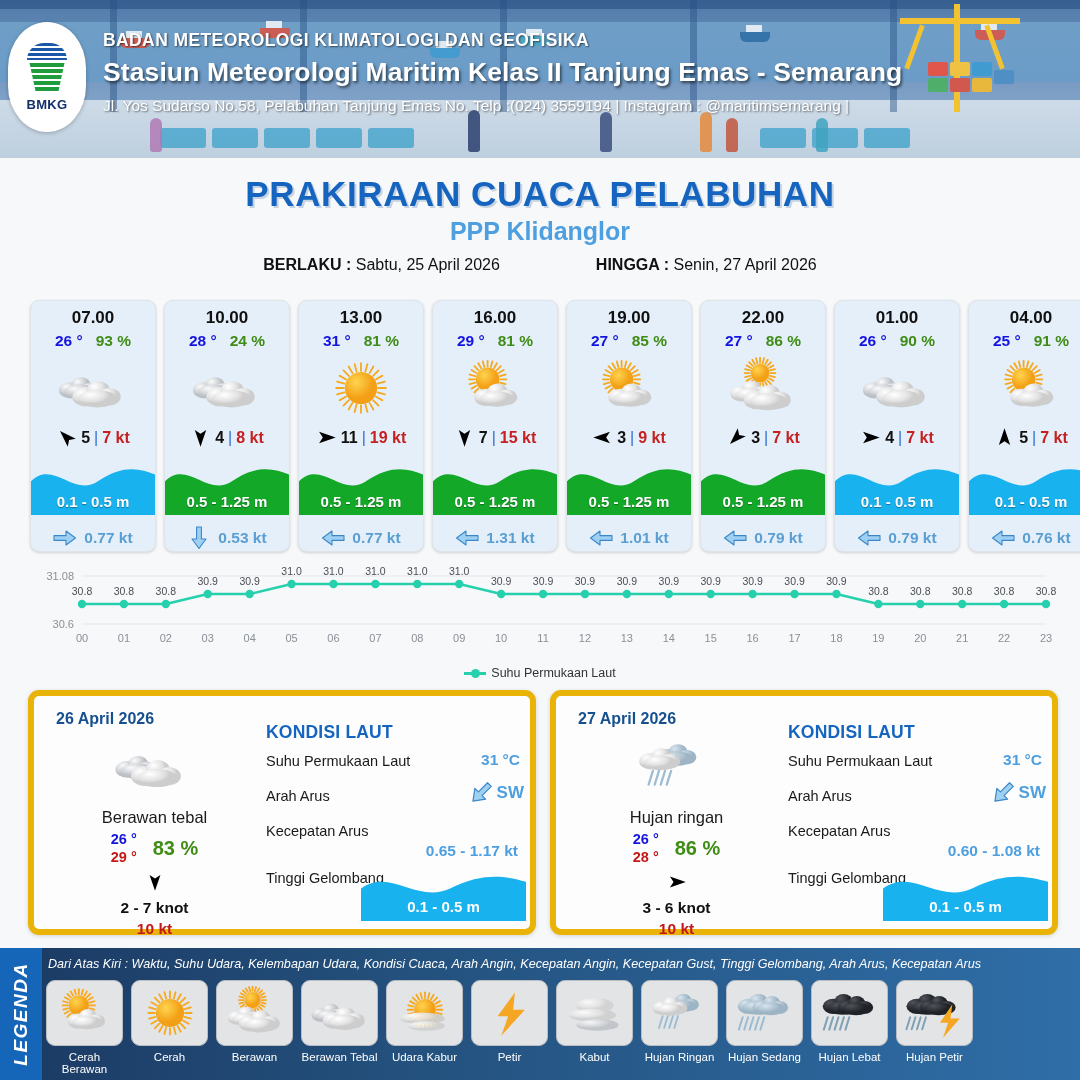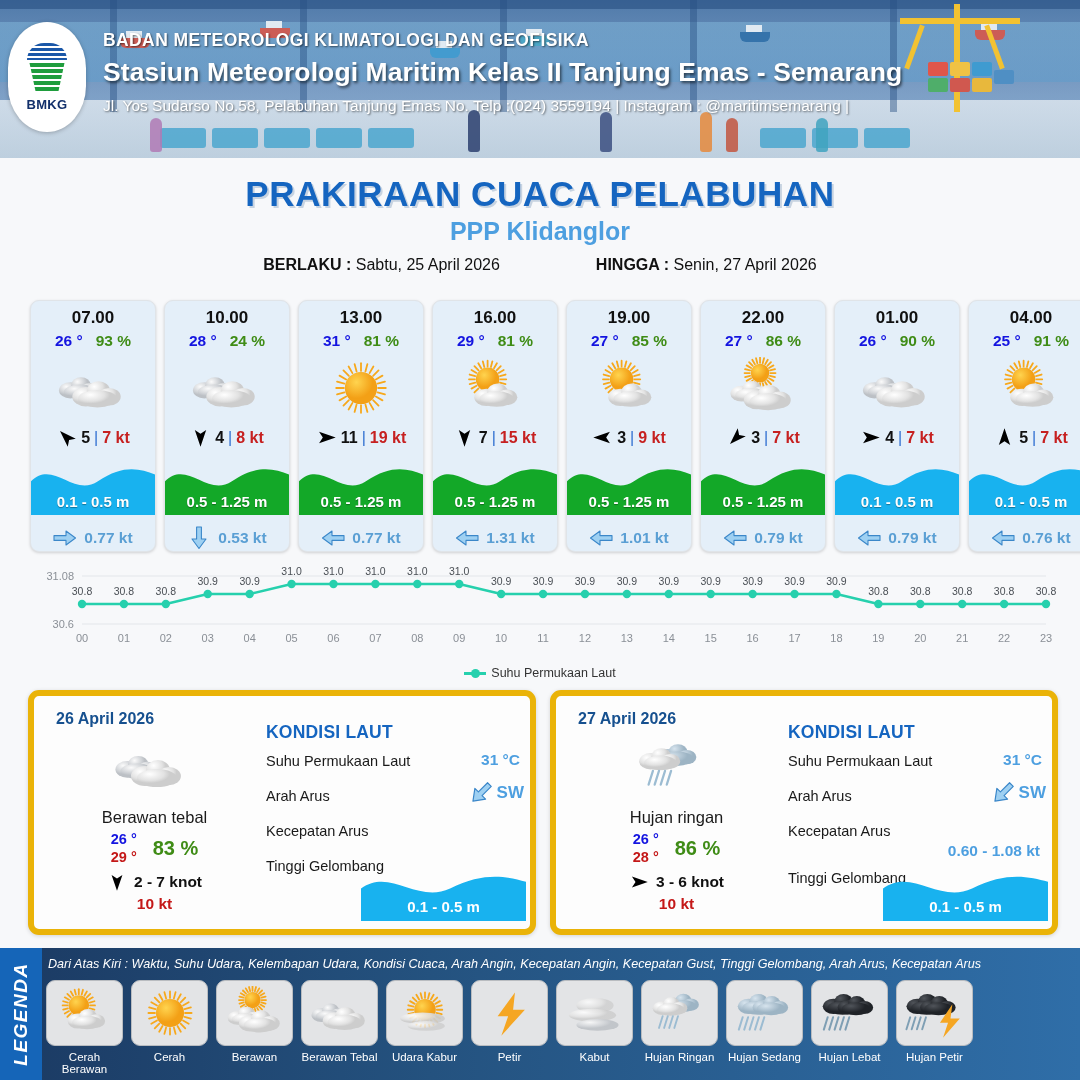--- a/index.html
+++ b/index.html
@@ -100,21 +100,21 @@
            box-shadow:0 1px 4px rgba(0,0,0,.15); position:relative; }
   .p-date { position:absolute; left:22px; top:14px; font-size:16px; font-weight:bold; color:#16508f; }
   .p-left { position:absolute; left:18px; top:38px; width:205px; text-align:center; }
   .p-icon { height:66px; display:flex; align-items:center; justify-content:center; }
   .p-cond { font-size:16.5px; color:#1a1a1a; margin-top:8px; }
   .p-temps { display:flex; align-items:center; justify-content:center; gap:16px; margin-top:3px; }
   .p-tcol { text-align:left; font-size:14.5px; font-weight:bold; line-height:1.25; }
   .p-tmin { color:#1414e0; }
   .p-tmax { color:#c41818; }
   .p-hum { font-size:20px; font-weight:bold; color:#3f8c16; }
-  .p-wind { display:flex; align-items:center; justify-content:center; gap:7px; margin-top:6px; font-size:15.5px; font-weight:bold; color:#111; }
+  .p-wind { display:flex; align-items:center; justify-content:center; gap:7px; margin-top:6px; font-size:15.5px; font-weight:bold; color:#111;flex-direction:column; }
   .p-gust { font-size:15.5px; font-weight:bold; color:#c41818; margin-top:3px; }
   .p-right { position:absolute; left:232px; top:26px; width:262px; }
   .p-title { font-size:17.5px; font-weight:bold; color:#1565c0; letter-spacing:.2px; }
   .p-row { margin-top:9px; position:relative; min-height:26px; }
   .p-lab { font-size:14.5px; color:#1a1a1a; }
   .p-val { position:absolute; right:8px; top:-1px; font-size:15.5px; font-weight:bold; color:#4d9fe0; }
   .p-sw { position:absolute; right:4px; top:-4px; display:flex; align-items:center; gap:3px; font-size:17px; font-weight:bold; color:#4d9fe0; }
   .p-curspd { text-align:right; padding-right:10px; margin-top:2px; font-size:15.5px; font-weight:bold; color:#4d9fe0; }
   .p-wave { position:absolute; right:4px; bottom:8px; width:165px; height:56px; }
   .p-wave svg { display:block; width:100%; height:100%; }
@@ -1047,20 +1047,21 @@
           <span style="display:flex">
               <svg width="26" height="20" viewBox="0 0 24 18" style="transform:rotate(135deg)">
     <path d="M1 6.6 L13 6.6 L13 2 L22.5 9 L13 16 L13 11.4 L1 11.4 Z" fill="#9ed0f2" stroke="#3b87c9" stroke-width="1.1" stroke-linejoin="round"></path>
               </svg>
             </span>
           <span>SW</span>
         </span>
       </div>
       <div class="p-row">
         <span class="p-lab">Kecepatan Arus</span>
+        <div class="p-curspd">0.65 - 1.17 kt</div>
       </div>
       <div class="p-row">
         <span class="p-lab">Tinggi Gelombang</span>
       </div>
     </div>
     <div class="p-wave">
       <svg viewBox="0 0 165 56" preserveAspectRatio="none">
     <path d="M0 23.52 C 29.7 2.24, 56.1 39.199999999999996, 89.10000000000001 23.52
              C 122.1 6.72, 145.2 11.200000000000001, 165 16.8 L 165 56 L0 56 Z" fill="#18b2ef"></path>
         </svg>

